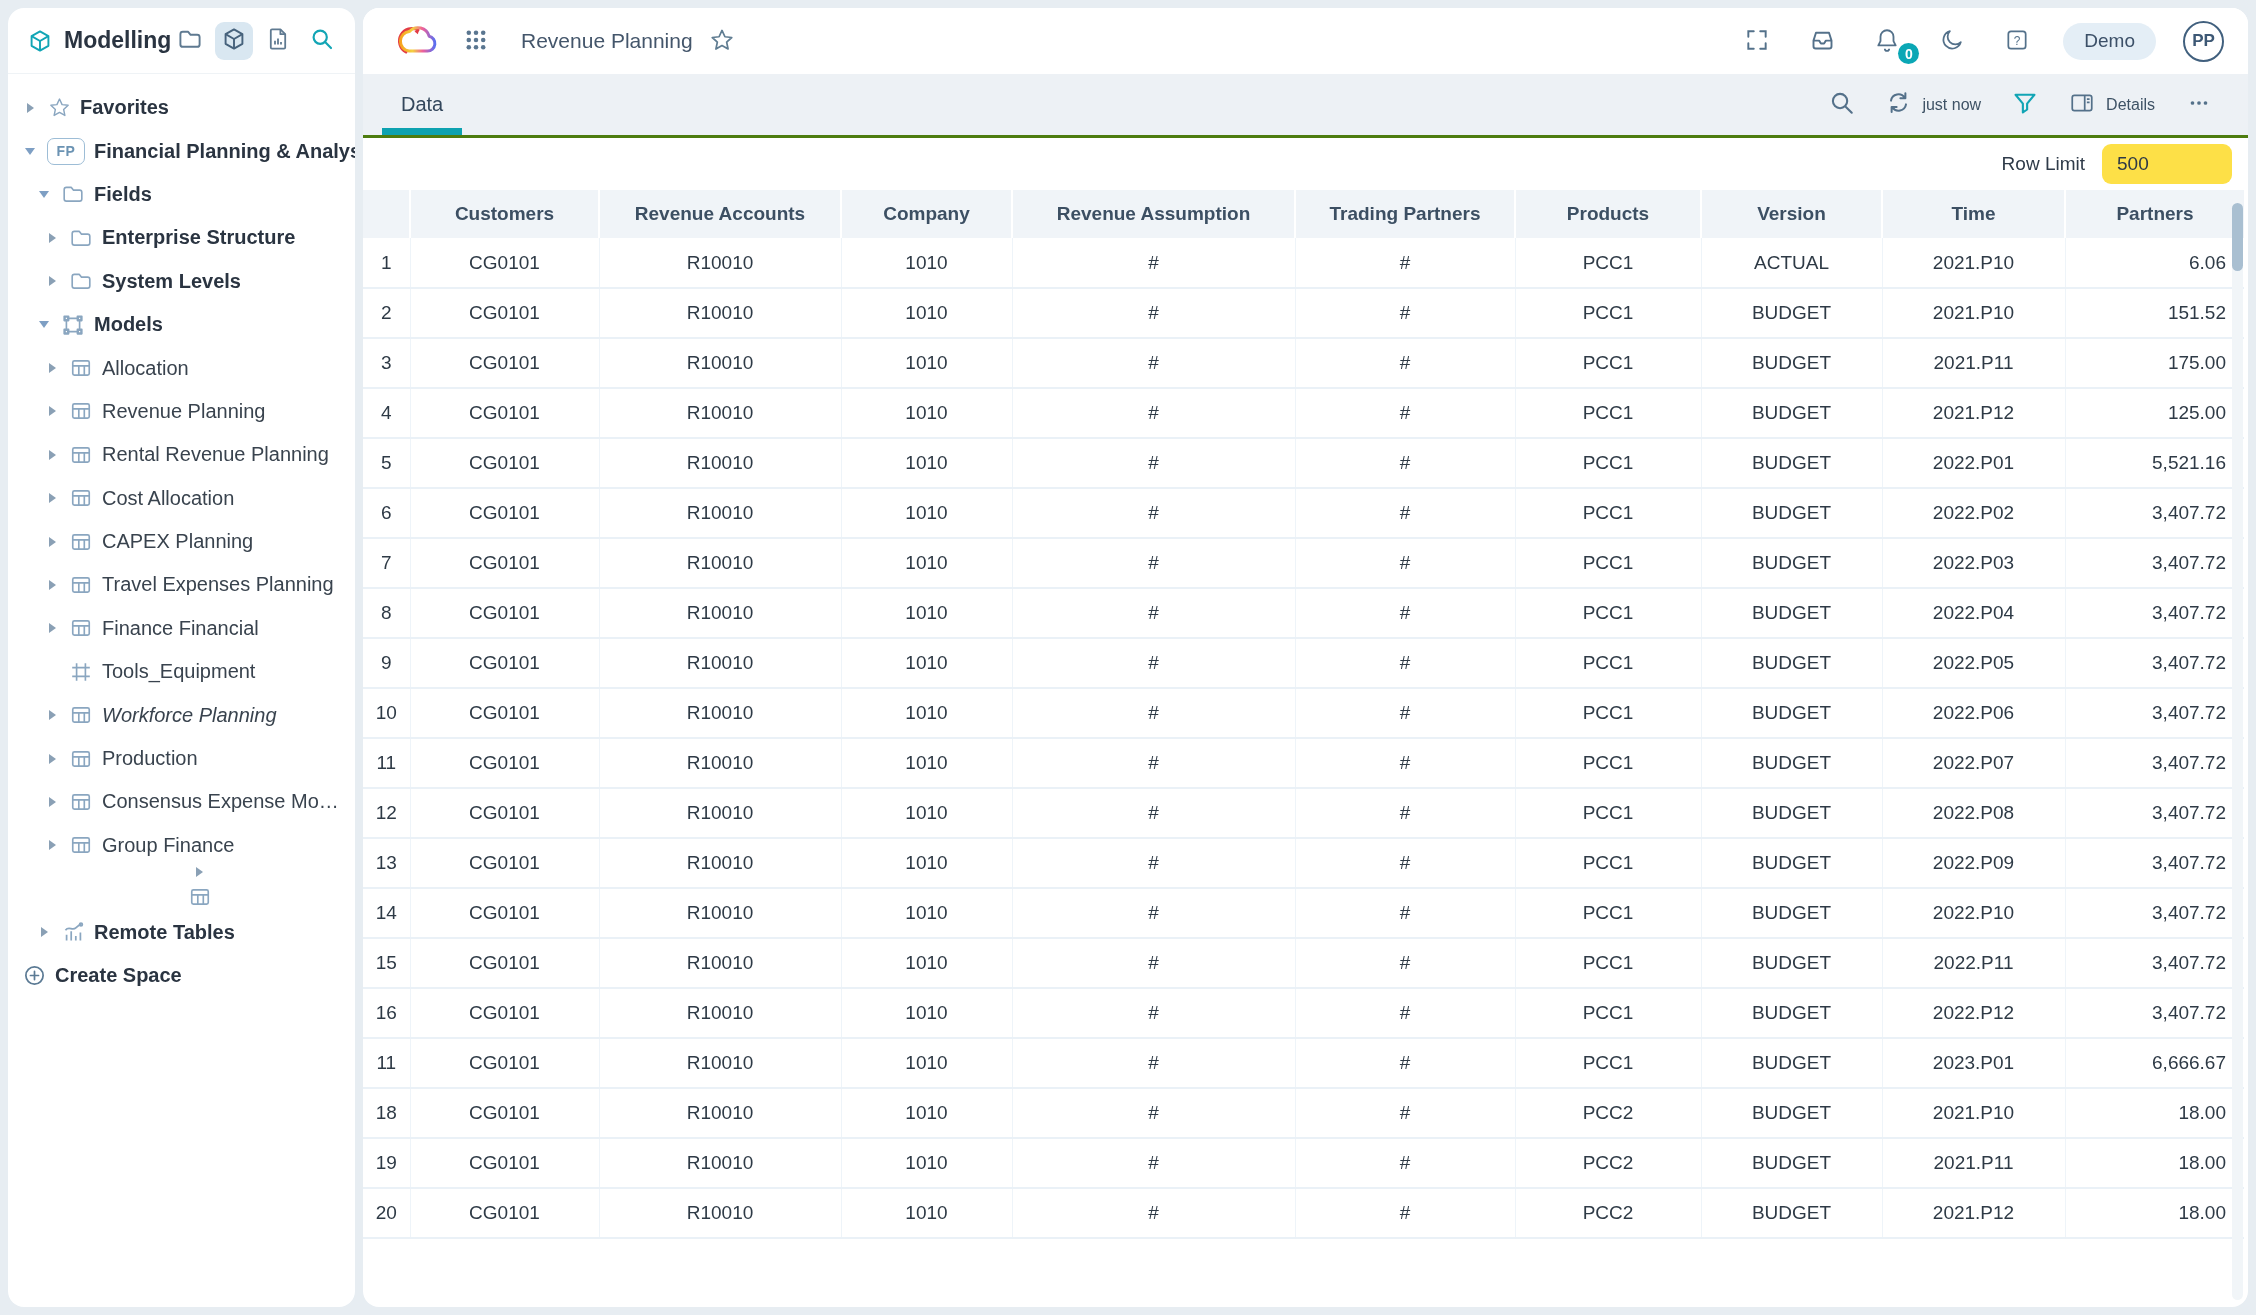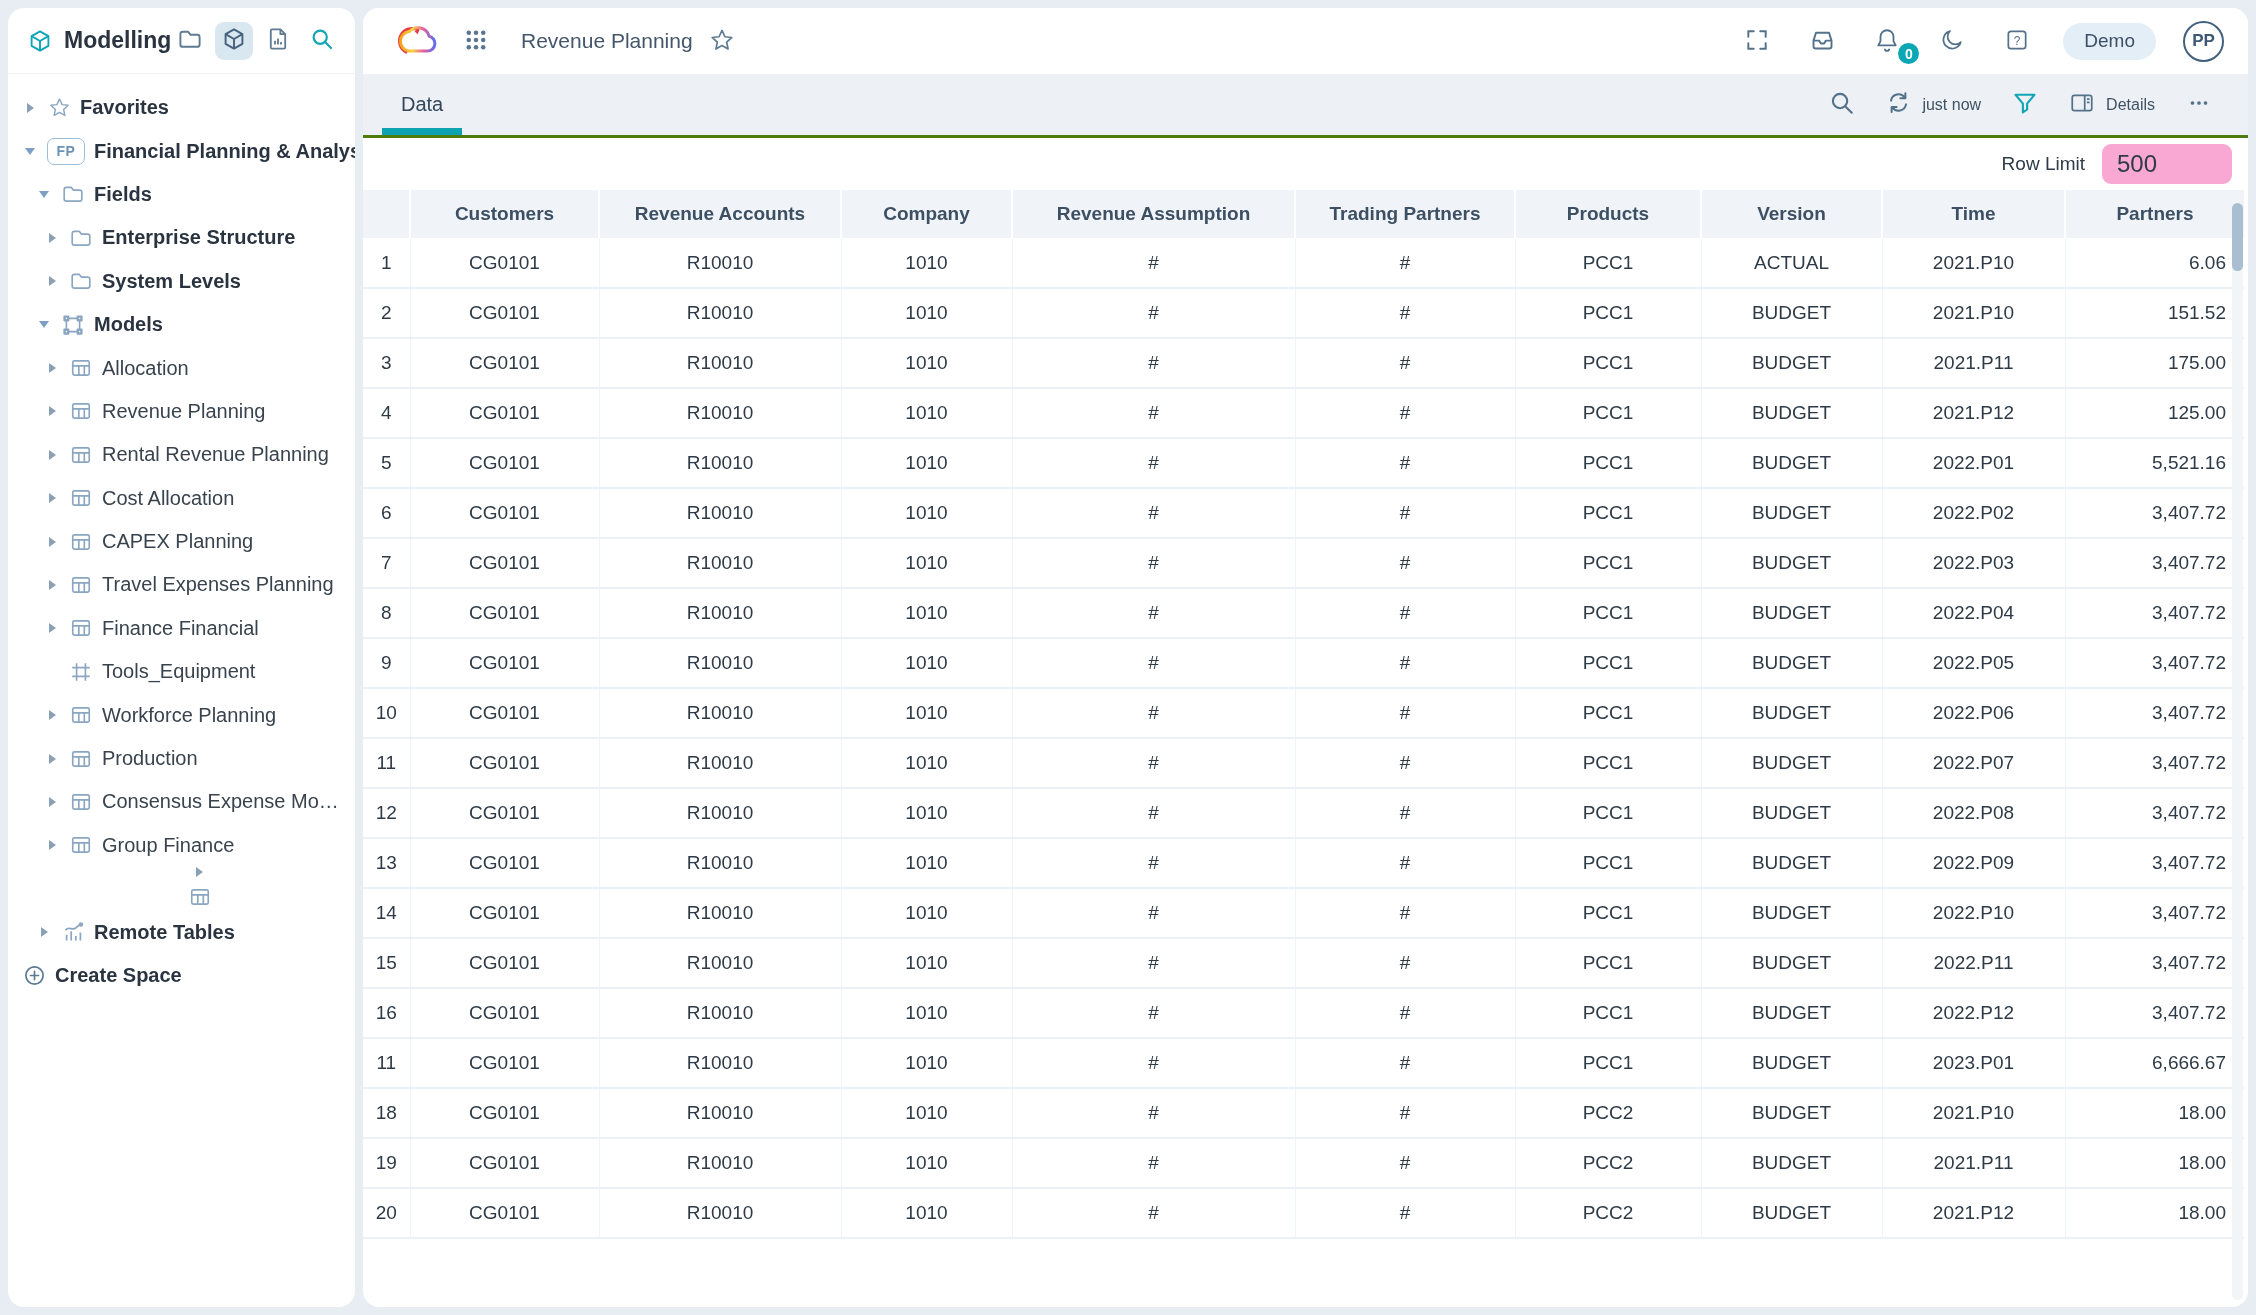--- a/index.html
+++ b/index.html
@@ -78,22 +78,22 @@
   }
   .strip-right { margin-left:auto; display:flex; align-items:center; gap:25px; padding-right:30px; }
   .strip-right .txt { font-size:16px; color:#3e5265; }
   .refresh-group { display:flex; align-items:center; gap:11px; cursor:pointer; }
   .details-group { display:flex; align-items:center; gap:11px; cursor:pointer; }
 
   .content { background:#fff; }
   .rowlimit-bar { height:52px; display:flex; align-items:center; justify-content:flex-end; padding-right:16px; }
   .rowlimit-label { font-size:19px; color:#2f3b49; margin-right:17px; }
   .rowlimit-input {
-    width:130px; height:40px; background:#f9a8d4; border:none; border-radius:9px;
-    font-size:24px; color:#2e3a46; padding:0 15px; font-family:inherit;
+    width:130px; height:40px; background:#fde047; border:none; border-radius:9px;
+    font-size:19px; color:#2e3a46; padding:0 15px; font-family:inherit;
   }
 
   table { border-collapse:collapse; table-layout:fixed; width:1881px; }
   thead th {
     background:#f0f4f8; height:48px; font-size:19px; font-weight:600; color:#3c4f63;
     border-right:2px solid #fff; text-align:center; cursor:pointer;
   }
   thead th:first-child { border-right:2px solid #fff; }
   thead th:last-child { border-right:none; }
   tbody td {
@@ -285,21 +285,21 @@
       </div>
       <div class="tree-row" style="padding-left: 36px;">
         <span class="arrow"></span>
         <span class="t-icon">
           <svg width="22" height="22" viewBox="0 0 20 20" fill="none" stroke="#8aa6c0" stroke-width="1.5" stroke-linejoin="round">
             <path d="M6,2 v16 M14,2 v16 M2,6 h16 M2,14 h16"></path>
           </svg>
         </span>
         <span class="lbl">Tools_Equipment</span>
       </div>
-      <div class="tree-row" style="padding-left: 36px;">
+      <div class="tree-row" style="padding-left: 36px; font-style: italic;">
         <span class="arrow c"></span>
         <span class="t-icon">
           <svg width="22" height="22" viewBox="0 0 20 20" fill="none" stroke="#8aa6c0" stroke-width="1.5" stroke-linejoin="round">
             <rect x="2.5" y="3.5" width="15" height="13" rx="1.5"></rect>
             <path d="M2.5,8 h15 M8,8 v8.5 M13,8 v8.5"></path>
           </svg>
         </span>
         <span class="lbl">Workforce Planning</span>
       </div>
       <div class="tree-row" style="padding-left: 36px;">

